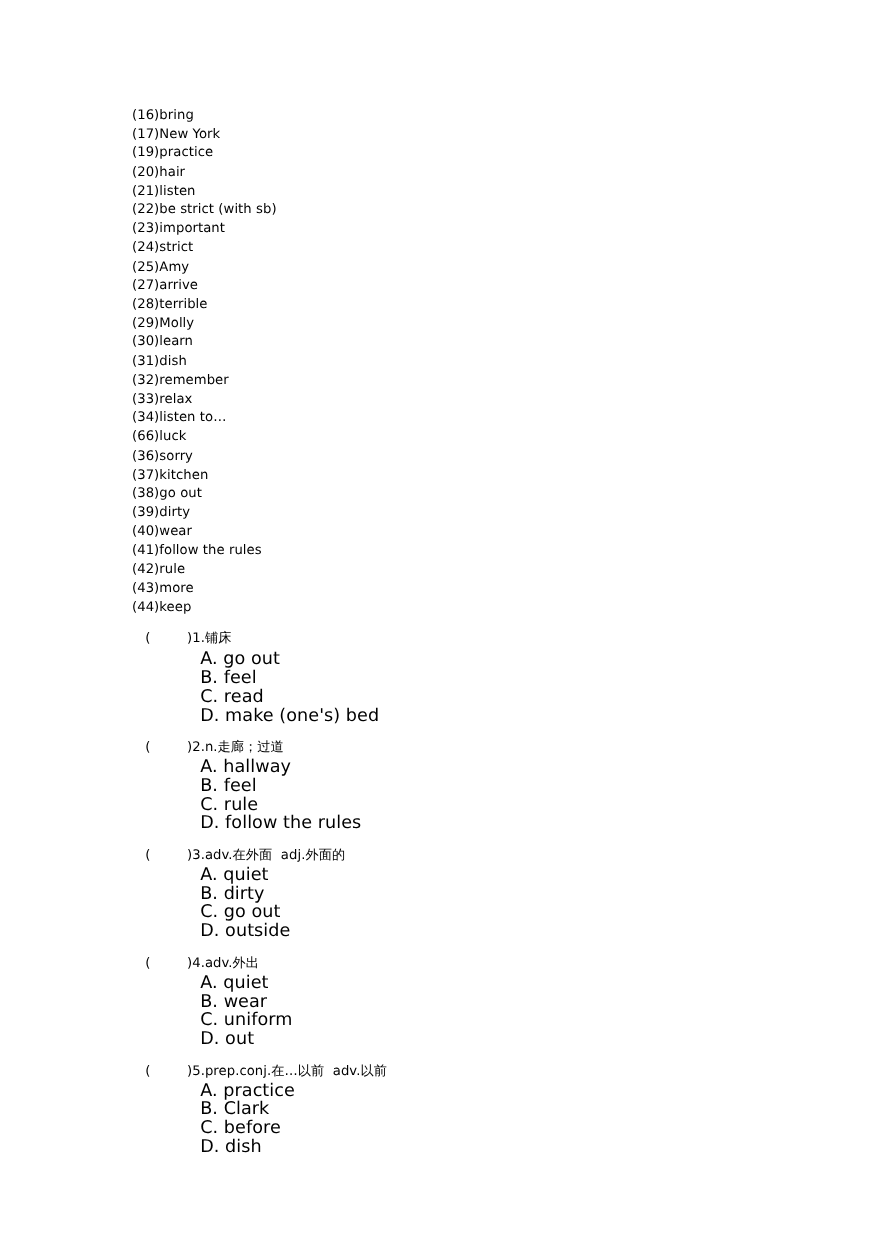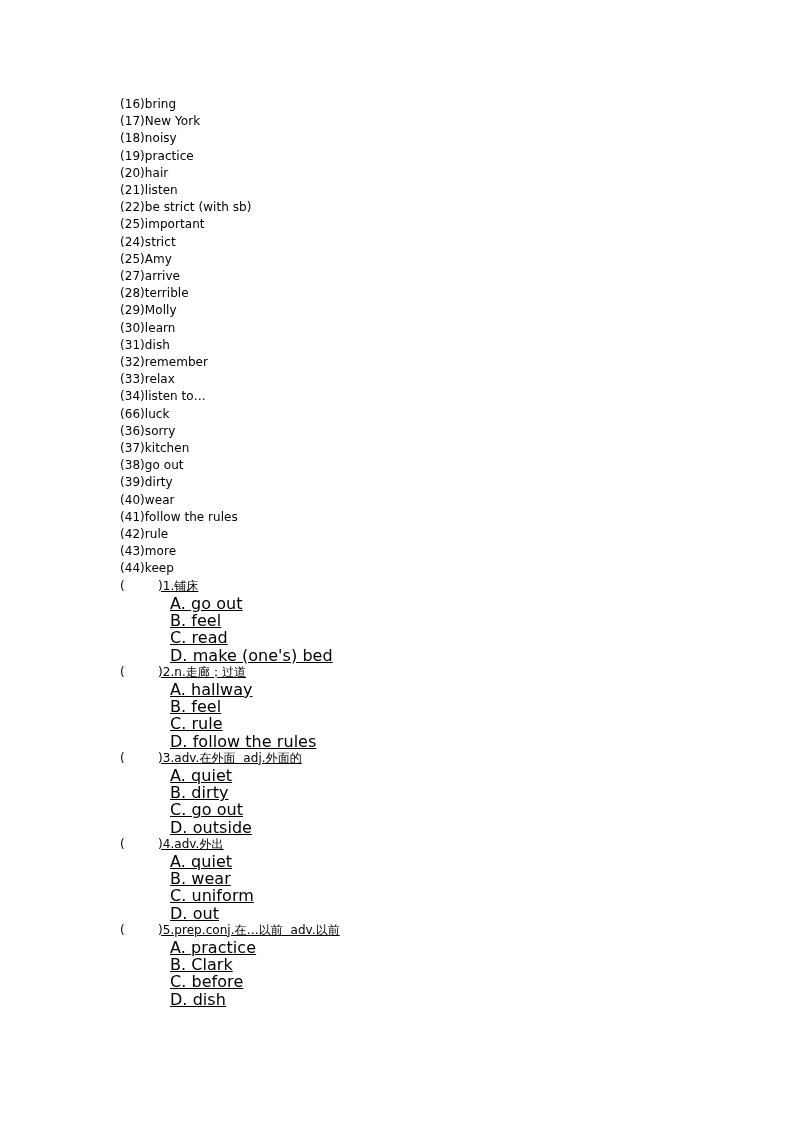--- a/index.html
+++ b/index.html
@@ -39,23 +39,22 @@
     line-height: 17.2px;
     white-space: pre;
     letter-spacing: 0.05px;
   }
   .questions {
     margin: 0;
     padding: 0;
     list-style: none;
   }
   .question-block {
-    margin: 0;
+    margin: 12px;
     padding: 0;
-    text-decoration: underline;
   }
   .question-stem {
     font-size: 12px;
     line-height: 17.2px;
     white-space: pre;
     letter-spacing: 0.05px;
   }
   .q-paren-open {
     display: inline-block;
     width: 38px;
@@ -70,26 +69,25 @@
 </style>
 </head>
 <body>
 
 <div class="page">
   <div class="content">
 
     <ul class="vocab-list">
       <li class="vocab-item">(16)bring</li>
       <li class="vocab-item">(17)New York</li>
-      <li class="vocab-item">(18)noisy</li>
       <li class="vocab-item">(19)practice</li>
       <li class="vocab-item">(20)hair</li>
       <li class="vocab-item">(21)listen</li>
       <li class="vocab-item">(22)be strict (with sb)</li>
-      <li class="vocab-item">(25)important</li>
+      <li class="vocab-item">(23)important</li>
       <li class="vocab-item">(24)strict</li>
       <li class="vocab-item">(25)Amy</li>
       <li class="vocab-item">(27)arrive</li>
       <li class="vocab-item">(28)terrible</li>
       <li class="vocab-item">(29)Molly</li>
       <li class="vocab-item">(30)learn</li>
       <li class="vocab-item">(31)dish</li>
       <li class="vocab-item">(32)remember</li>
       <li class="vocab-item">(33)relax</li>
       <li class="vocab-item">(34)listen to…</li>

